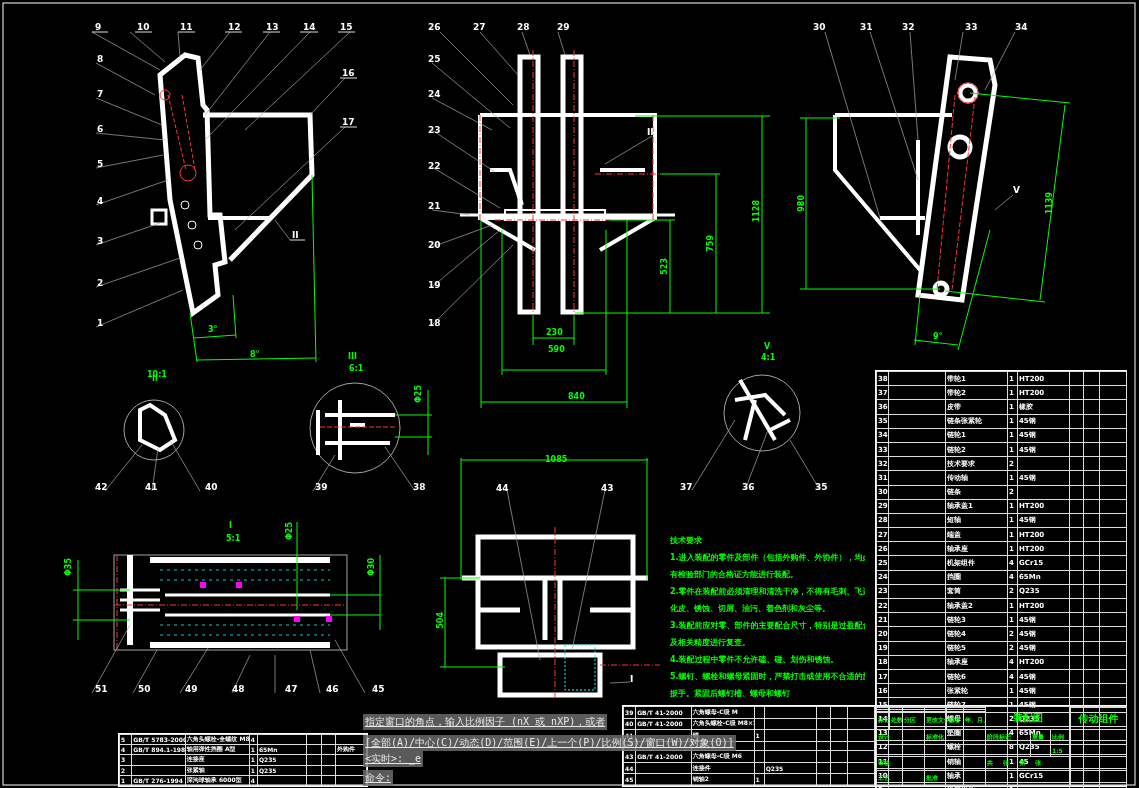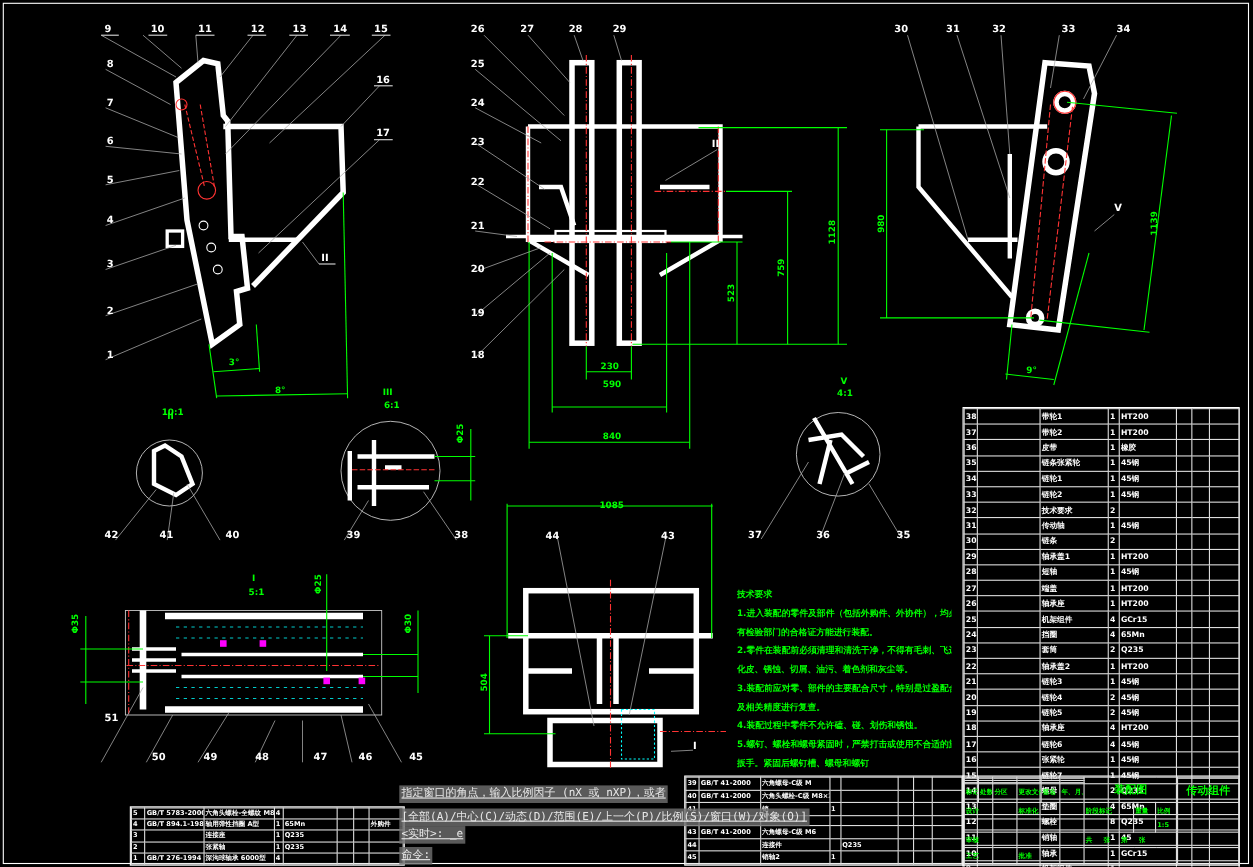--- a/index.html
+++ b/index.html
@@ -290,21 +290,21 @@
   <div class="lbl" style="left:428px;top:201px">21</div>
   <div class="lbl" style="left:428px;top:240px">20</div>
   <div class="lbl" style="left:428px;top:280px">19</div>
   <div class="lbl" style="left:428px;top:318px">18</div>
   <div class="lbl" style="left:647px;top:127px">III</div>
   <div class="dim vt" style="left:752px;top:200px">1128</div>
   <div class="dim vt" style="left:706px;top:235px">759</div>
   <div class="dim vt" style="left:660px;top:258px">523</div>
   <div class="dim" style="left:546px;top:328px">230</div>
   <div class="dim" style="left:548px;top:345px">590</div>
-  <div class="dim" style="left:548px;top:392px">840</div>
+  <div class="dim" style="left:568px;top:392px">840</div>
 </div>
 
 <div>
   <div class="lbl" style="left:813px;top:22px">30</div>
   <div class="lbl" style="left:860px;top:22px">31</div>
   <div class="lbl" style="left:902px;top:22px">32</div>
   <div class="lbl" style="left:965px;top:22px">33</div>
   <div class="lbl" style="left:1015px;top:22px">34</div>
   <div class="lbl" style="left:1013px;top:185px">V</div>
   <div class="dim vt" style="left:797px;top:195px">980</div>
@@ -326,21 +326,21 @@
   <div class="dim vt" style="left:414px;top:385px">Φ25</div>
 
   <div class="dim" style="left:764px;top:342px">V</div>
   <div class="dim" style="left:761px;top:353px">4:1</div>
   <div class="lbl" style="left:680px;top:482px">37</div>
   <div class="lbl" style="left:742px;top:482px">36</div>
   <div class="lbl" style="left:815px;top:482px">35</div>
 
   <div class="dim" style="left:229px;top:521px">I</div>
   <div class="dim" style="left:226px;top:534px">5:1</div>
-  <div class="lbl" style="left:95px;top:648px">51</div>
+  <div class="lbl" style="left:95px;top:684px">51</div>
   <div class="lbl" style="left:138px;top:684px">50</div>
   <div class="lbl" style="left:185px;top:684px">49</div>
   <div class="lbl" style="left:232px;top:684px">48</div>
   <div class="lbl" style="left:285px;top:684px">47</div>
   <div class="lbl" style="left:326px;top:684px">46</div>
   <div class="lbl" style="left:372px;top:684px">45</div>
   <div class="dim vt" style="left:64px;top:558px">Φ35</div>
   <div class="dim vt" style="left:285px;top:522px">Φ25</div>
   <div class="dim vt" style="left:367px;top:558px">Φ30</div>
 

